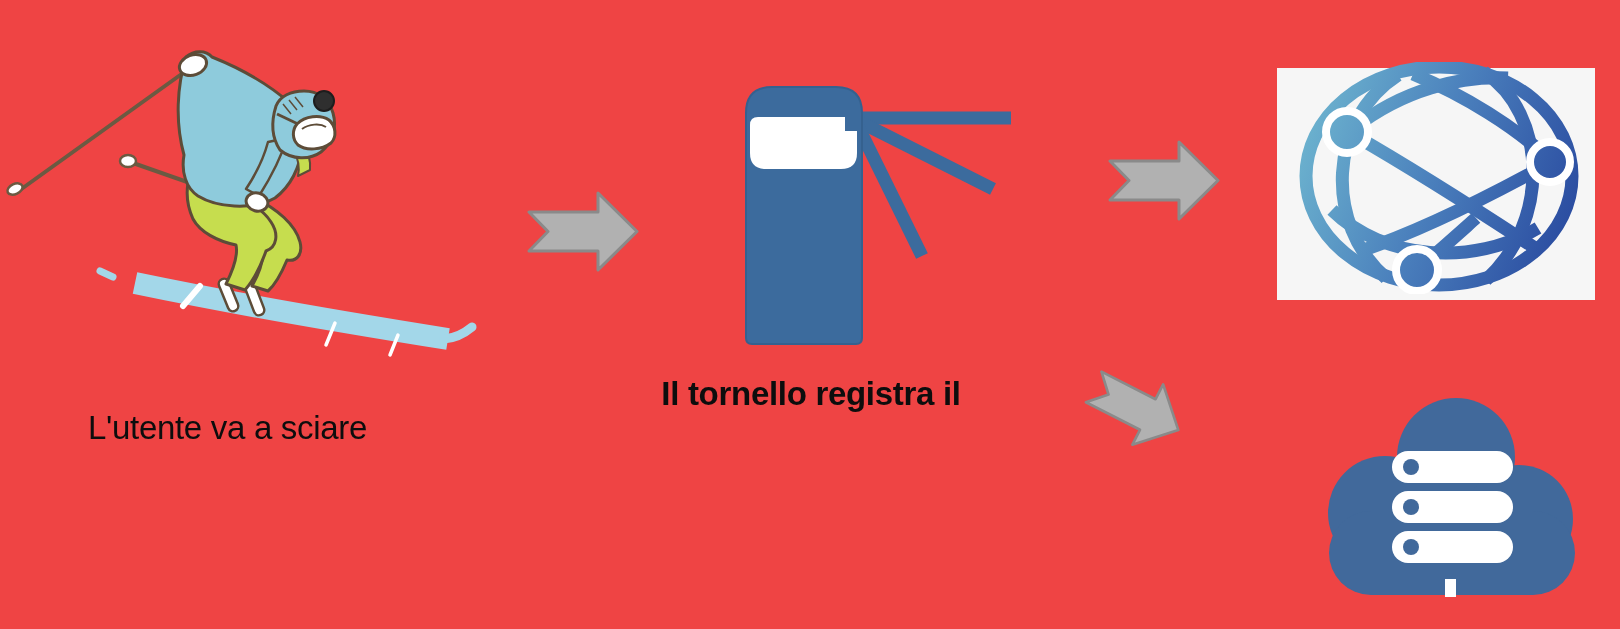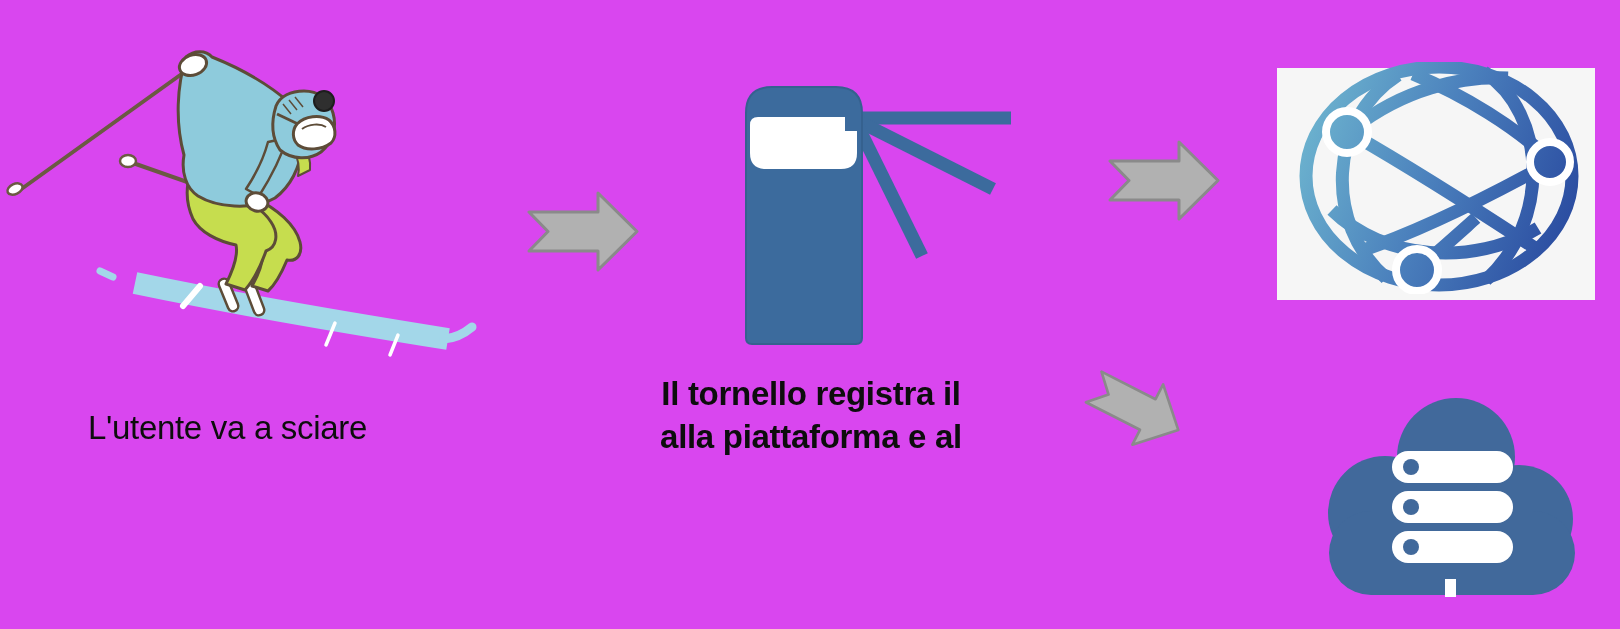--- a/index.html
+++ b/index.html
@@ -1,19 +1,19 @@
 <!DOCTYPE html>
 <html><head>
 <meta charset="utf-8">
 <style>
   html,body{margin:0;padding:0;background:#ffffff;}
   .stage{
     position:relative;
     width:1620px;height:629px;
-    background:#d946ef;
+    background:#ef4444;
     overflow:hidden;
     font-family:"Liberation Sans", sans-serif;
     color:#0d0d0d;
   }
   .abs{position:absolute;}
   .caption{
     font-size:33px;
     line-height:43px;
     text-align:center;
     color:#0d0d0d;
@@ -106,21 +106,20 @@
     </g>
 
     <path d="M32,33 Q32,7 58,7 L122,7 Q148,7 148,33 L148,258 Q148,264 142,264 L38,264 Q32,264 32,258 Z" fill="#3c6b9d" stroke="#35618f" stroke-width="2"></path>
 
     <path d="M36,45 Q36,37 44,37 L135,37 Q143,37 143,45 L143,73 Q143,89 127,89 L52,89 Q36,89 36,73 Z" fill="#ffffff"></path>
     <rect x="131" y="37" width="12" height="14" fill="#3c6b9d"></rect>
   </svg>
 
   <div id="caption-turnstile" class="abs caption">
     <span class="line">Il tornello registra il</span>
-    <span class="line">alla piattaforma e al</span>
   </div>
 
   <svg id="arrow-2" class="abs" width="112" height="81" viewBox="0 0 112 81">
     <polygon points="2,21 71,21 71,2 110,40.5 71,79 71,60 2,60 21,40.5" fill="#b1b1b1" stroke="#8a8a8a" stroke-width="3" stroke-linejoin="round"></polygon>
   </svg>
 
   <svg id="arrow-3" class="abs" width="112" height="81" viewBox="0 0 112 81">
     <polygon points="2,21 71,21 71,2 110,40.5 71,79 71,60 2,60 21,40.5" fill="#b1b1b1" stroke="#8a8a8a" stroke-width="3" stroke-linejoin="round"></polygon>
   </svg>
 

